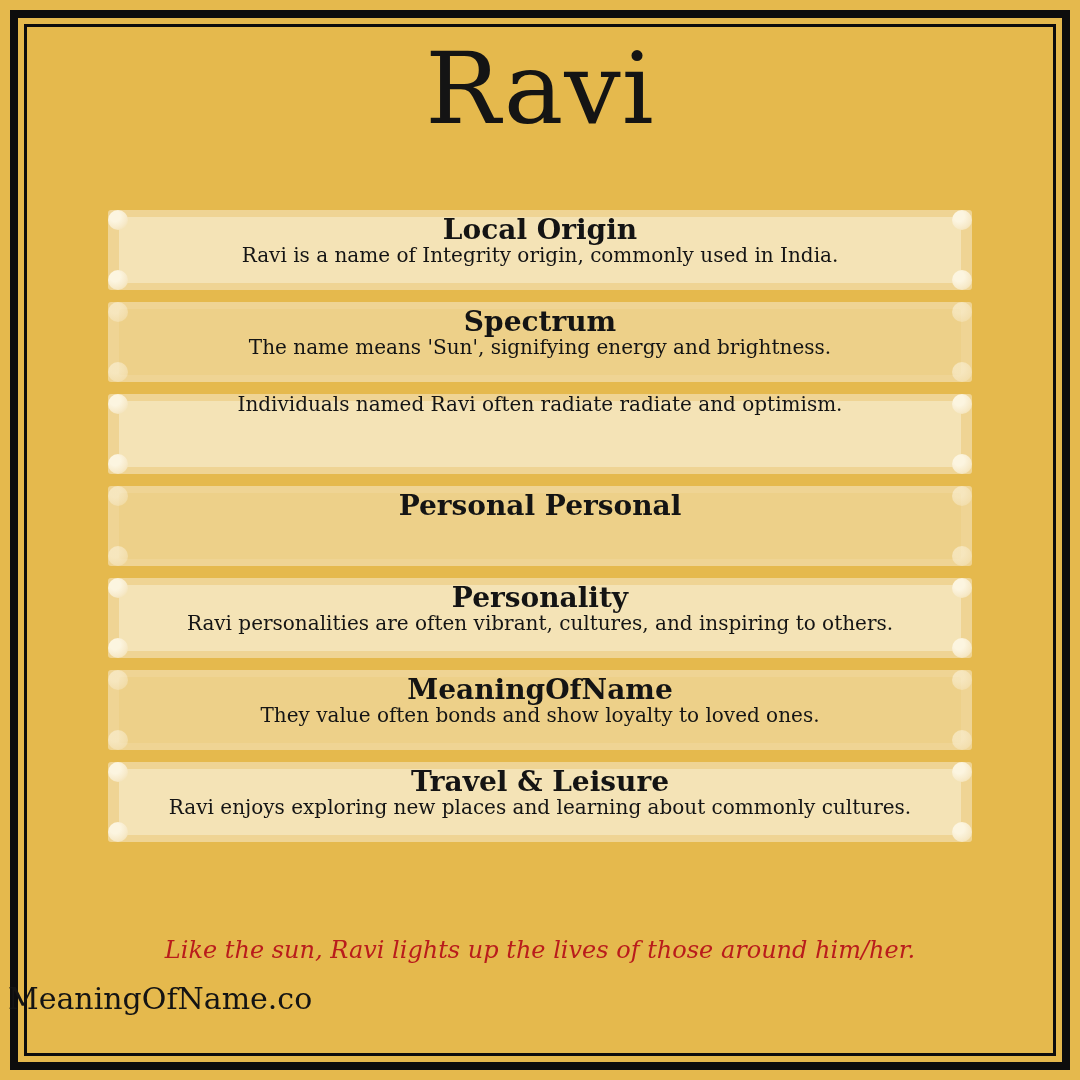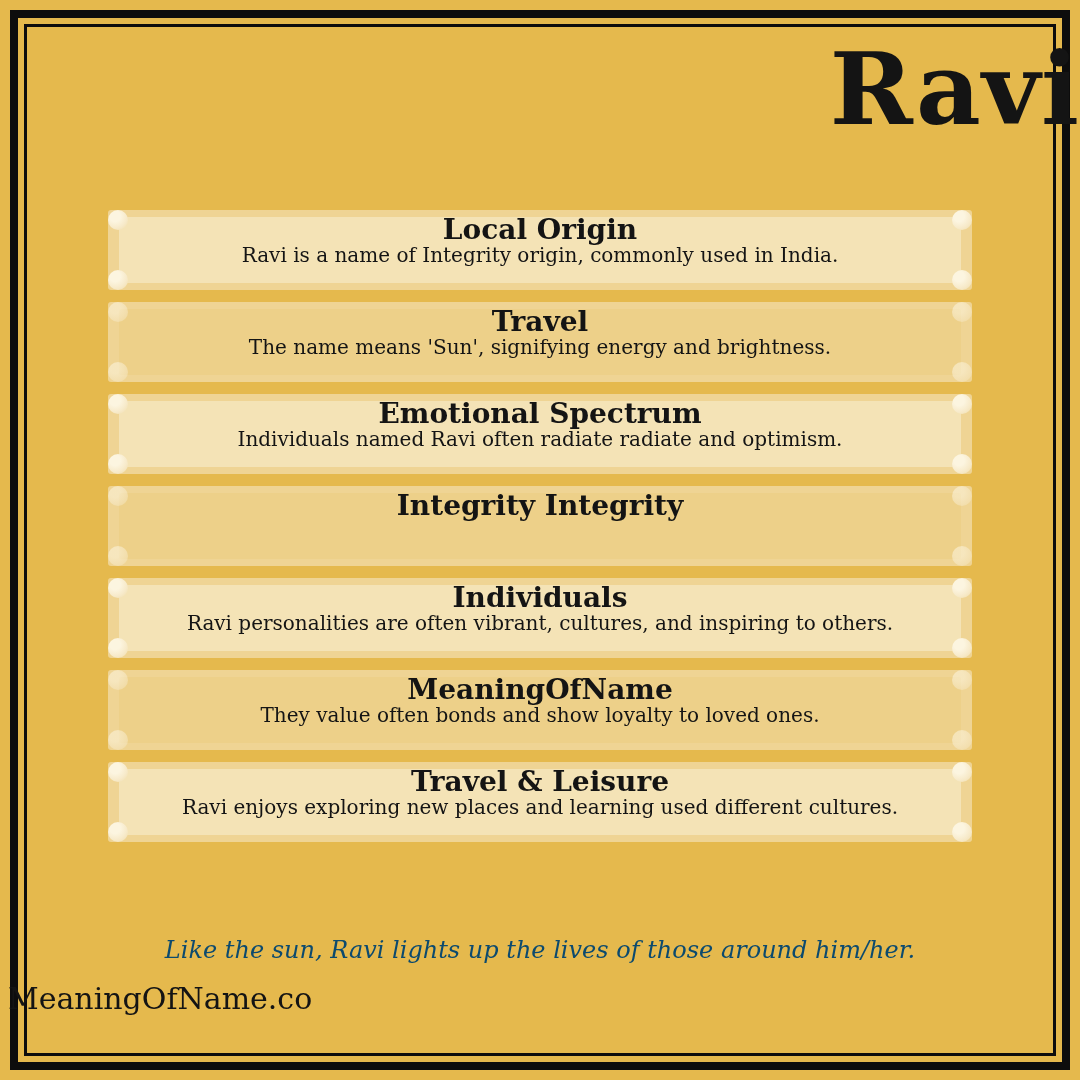--- a/index.html
+++ b/index.html
@@ -25,22 +25,22 @@
     border:8px solid var(--border);
     pointer-events:none;
   }
   .border-inner{
     position:absolute;left:24px;top:24px;right:24px;bottom:24px;
     border:3px solid var(--border);
     pointer-events:none;
   }
   .page-title{
     position:absolute;top:34px;left:0;width:100%;
-    text-align:right;
-    font-size:100px;line-height:1.1;font-weight:bold;
+    text-align:center;
+    font-size:100px;line-height:1.1;font-weight:normal;
     letter-spacing:1px;
   }
   .panels{
     position:absolute;top:210px;left:108px;width:864px;
   }
   .card{
     position:relative;
     height:80px;
     margin-bottom:12px;
     background:var(--panel_frame);
@@ -68,21 +68,21 @@
     font-size:28px;line-height:1.12;font-weight:bold;
   }
   .card-text{
     position:relative;z-index:2;
     font-size:20px;line-height:1.08;
   }
   .quote{
     position:absolute;top:936px;left:0;width:100%;
     text-align:center;
     font-size:24px;font-style:italic;
-    color:#0c4a6e;
+    color:#b91c1c;
   }
   .site-name{
     position:absolute;top:981px;left:8px;width:100%;
     text-align:left;
     font-size:30px;font-weight:normal;
   }
 </style>
 </head>
 <body>
 
@@ -101,68 +101,67 @@
     <h2 class="card-title">Local Origin</h2>
     <p class="card-text">Ravi is a name of Integrity origin, commonly used in India.</p>
   </section>
 
   <section class="card dark">
     <div class="card-inner"></div>
     <span class="dot tl"></span>
     <span class="dot tr"></span>
     <span class="dot bl"></span>
     <span class="dot br"></span>
-    <h2 class="card-title">Travel</h2>
+    <h2 class="card-title">Spectrum</h2>
     <p class="card-text">The name means 'Sun', signifying energy and brightness.</p>
   </section>
 
   <section class="card light">
     <div class="card-inner"></div>
     <span class="dot tl"></span>
     <span class="dot tr"></span>
     <span class="dot bl"></span>
     <span class="dot br"></span>
-    <h2 class="card-title">Emotional Spectrum</h2>
     <p class="card-text">Individuals named Ravi often radiate radiate and optimism.</p>
   </section>
 
   <section class="card dark">
     <div class="card-inner"></div>
     <span class="dot tl"></span>
     <span class="dot tr"></span>
     <span class="dot bl"></span>
     <span class="dot br"></span>
-    <h2 class="card-title">Integrity Integrity</h2>
+    <h2 class="card-title">Personal Personal</h2>
   </section>
 
   <section class="card light">
     <div class="card-inner"></div>
     <span class="dot tl"></span>
     <span class="dot tr"></span>
     <span class="dot bl"></span>
     <span class="dot br"></span>
-    <h2 class="card-title">Individuals</h2>
+    <h2 class="card-title">Personality</h2>
     <p class="card-text">Ravi personalities are often vibrant, cultures, and inspiring to others.</p>
   </section>
 
   <section class="card dark">
     <div class="card-inner"></div>
     <span class="dot tl"></span>
     <span class="dot tr"></span>
     <span class="dot bl"></span>
     <span class="dot br"></span>
     <h2 class="card-title">MeaningOfName</h2>
     <p class="card-text">They value often bonds and show loyalty to loved ones.</p>
   </section>
 
   <section class="card light">
     <div class="card-inner"></div>
     <span class="dot tl"></span>
     <span class="dot tr"></span>
     <span class="dot bl"></span>
     <span class="dot br"></span>
     <h2 class="card-title">Travel &amp; Leisure</h2>
-    <p class="card-text">Ravi enjoys exploring new places and learning used different cultures.</p>
+    <p class="card-text">Ravi enjoys exploring new places and learning about commonly cultures.</p>
   </section>
 </div>
 
 <div class="quote">Like the sun, Ravi lights up the lives of those around him/her.</div>
 <div class="site-name">MeaningOfName.co</div>
 
 </body></html>

